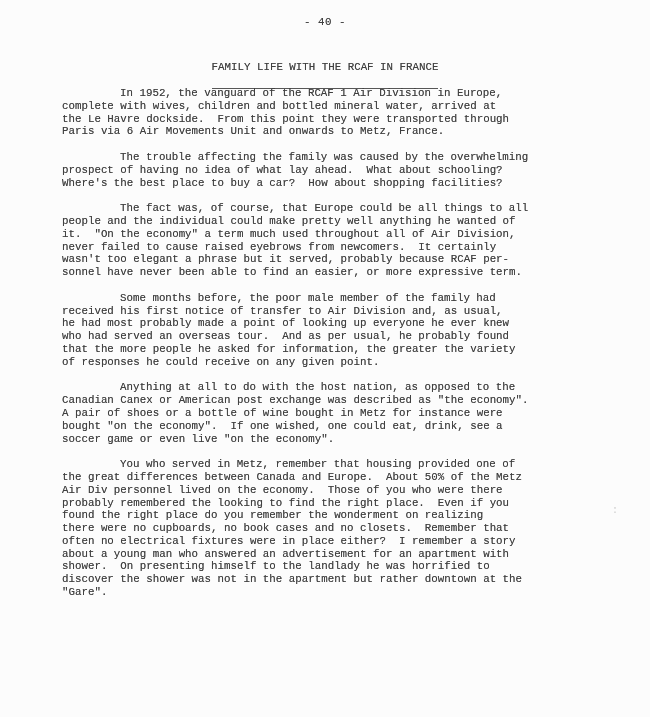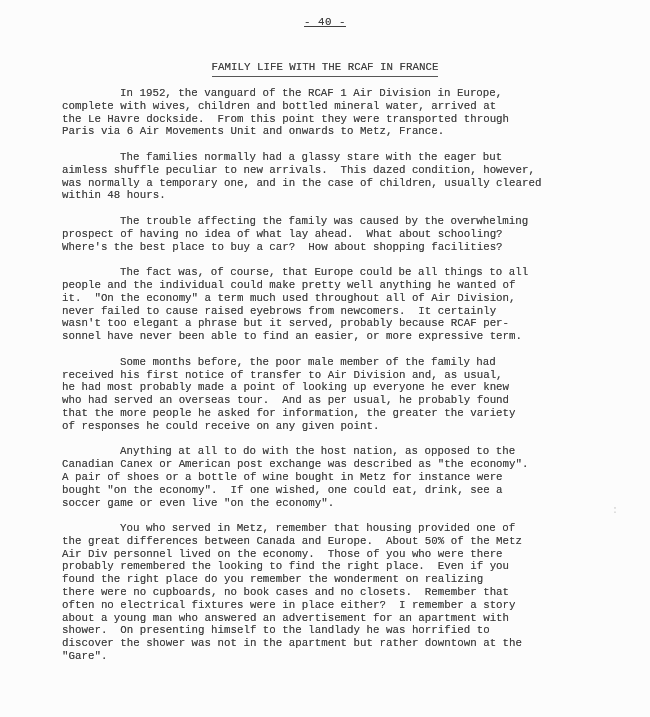--- a/index.html
+++ b/index.html
@@ -20,33 +20,32 @@
     overflow: hidden;
   }
   .pagenum {
     position: absolute;
     top: 16px;
     left: 0;
     width: 100%;
     text-align: center;
     white-space: pre;
     letter-spacing: 0.5px;
-    text-decoration: underline;
   }
   .title-row {
     position: absolute;
     top: 61px;
     left: 0;
     width: 100%;
     text-align: center;
   }
   .title {
     display: inline-block;
     border-bottom: 1px solid #565656;
-    padding-bottom: 2px;
+    padding-bottom: 14px;
     white-space: pre;
   }
   .doc-body {
     position: absolute;
     top: 87px;
     left: 62px;
     width: 520px;
   }
   .doc-body p {
     margin: 0 0 12.8px 0;
@@ -70,24 +69,20 @@
 
   <div class="title-row">
     <span class="title">FAMILY LIFE WITH THE RCAF IN FRANCE</span>
   </div>
 
   <div class="doc-body">
       <p>In 1952, the vanguard of the RCAF 1 Air Division in Europe,
 complete with wives, children and bottled mineral water, arrived at
 the Le Havre dockside.  From this point they were transported through
 Paris via 6 Air Movements Unit and onwards to Metz, France.</p>
-      <p>The families normally had a glassy stare with the eager but
-aimless shuffle peculiar to new arrivals.  This dazed condition, however,
-was normally a temporary one, and in the case of children, usually cleared
-within 48 hours.</p>
       <p>The trouble affecting the family was caused by the overwhelming
 prospect of having no idea of what lay ahead.  What about schooling?
 Where's the best place to buy a car?  How about shopping facilities?</p>
       <p>The fact was, of course, that Europe could be all things to all
 people and the individual could make pretty well anything he wanted of
 it.  "On the economy" a term much used throughout all of Air Division,
 never failed to cause raised eyebrows from newcomers.  It certainly
 wasn't too elegant a phrase but it served, probably because RCAF per-
 sonnel have never been able to find an easier, or more expressive term.</p>
       <p>Some months before, the poor male member of the family had

